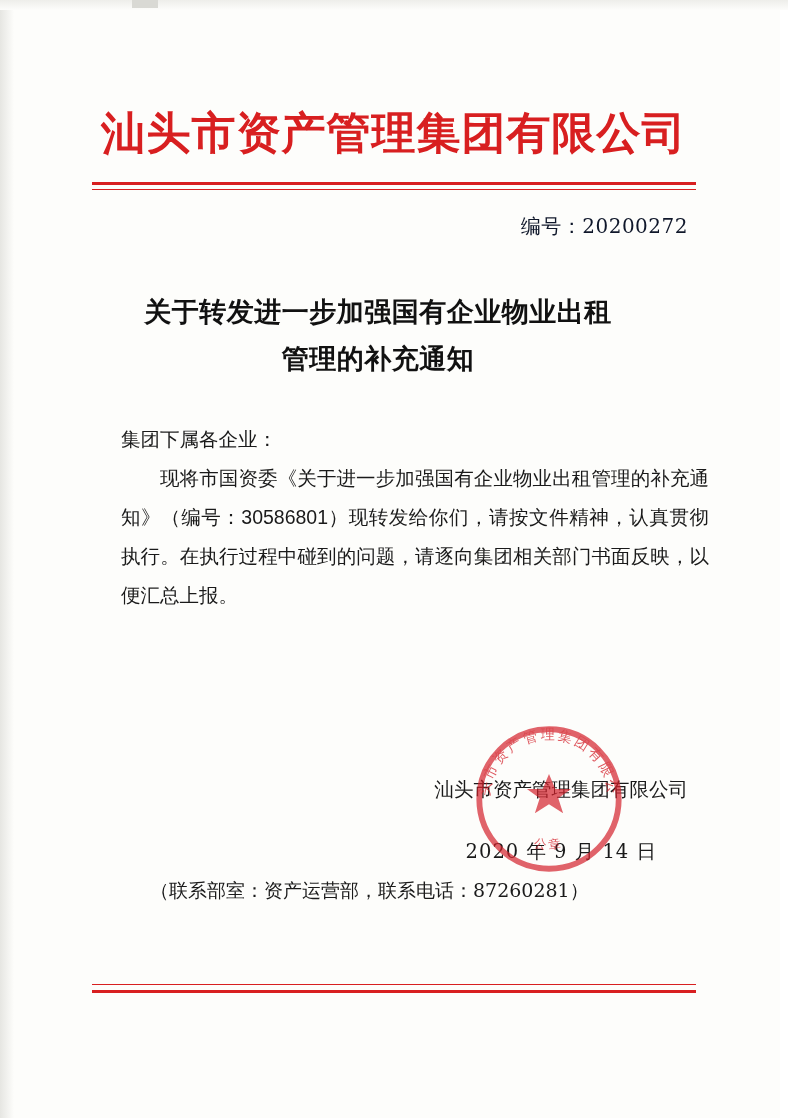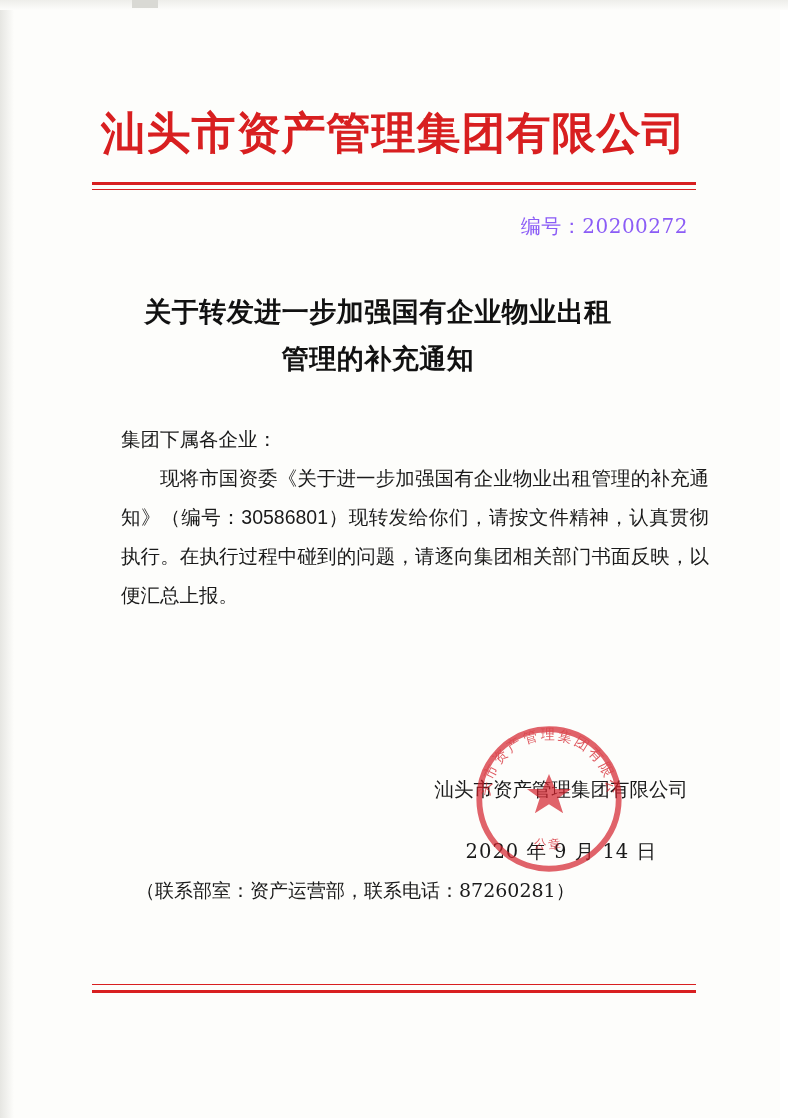--- a/index.html
+++ b/index.html
@@ -55,21 +55,21 @@
     background: #d81f20;
   }
 
   
   .doc-number {
     position: absolute;
     top: 213px;
     right: 92px;
     font-size: 20px;
     letter-spacing: 0.5px;
-    color: #8b5cf6;
+    color: #0f172a;
     font-family: "DejaVu Serif", "Liberation Serif", serif;
   }
 
   
   .doc-title {
     position: absolute;
     top: 288px;
     left: 76px;
     width: 604px;
     text-align: center;
@@ -140,21 +140,21 @@
     height: 166px;
     z-index: 5;
     opacity: 0.82;
     pointer-events: none;
   }
 
   
   .contact {
     position: absolute;
     top: 878px;
-    left: 136px;
+    left: 150px;
     font-family: "DejaVu Serif", "Liberation Serif", serif;
     font-size: 19px;
     color: #1a1a1a;
     white-space: nowrap;
   }
 
   
   .scan-edge-left {
     position: absolute;
     left: 0; top: 0;

